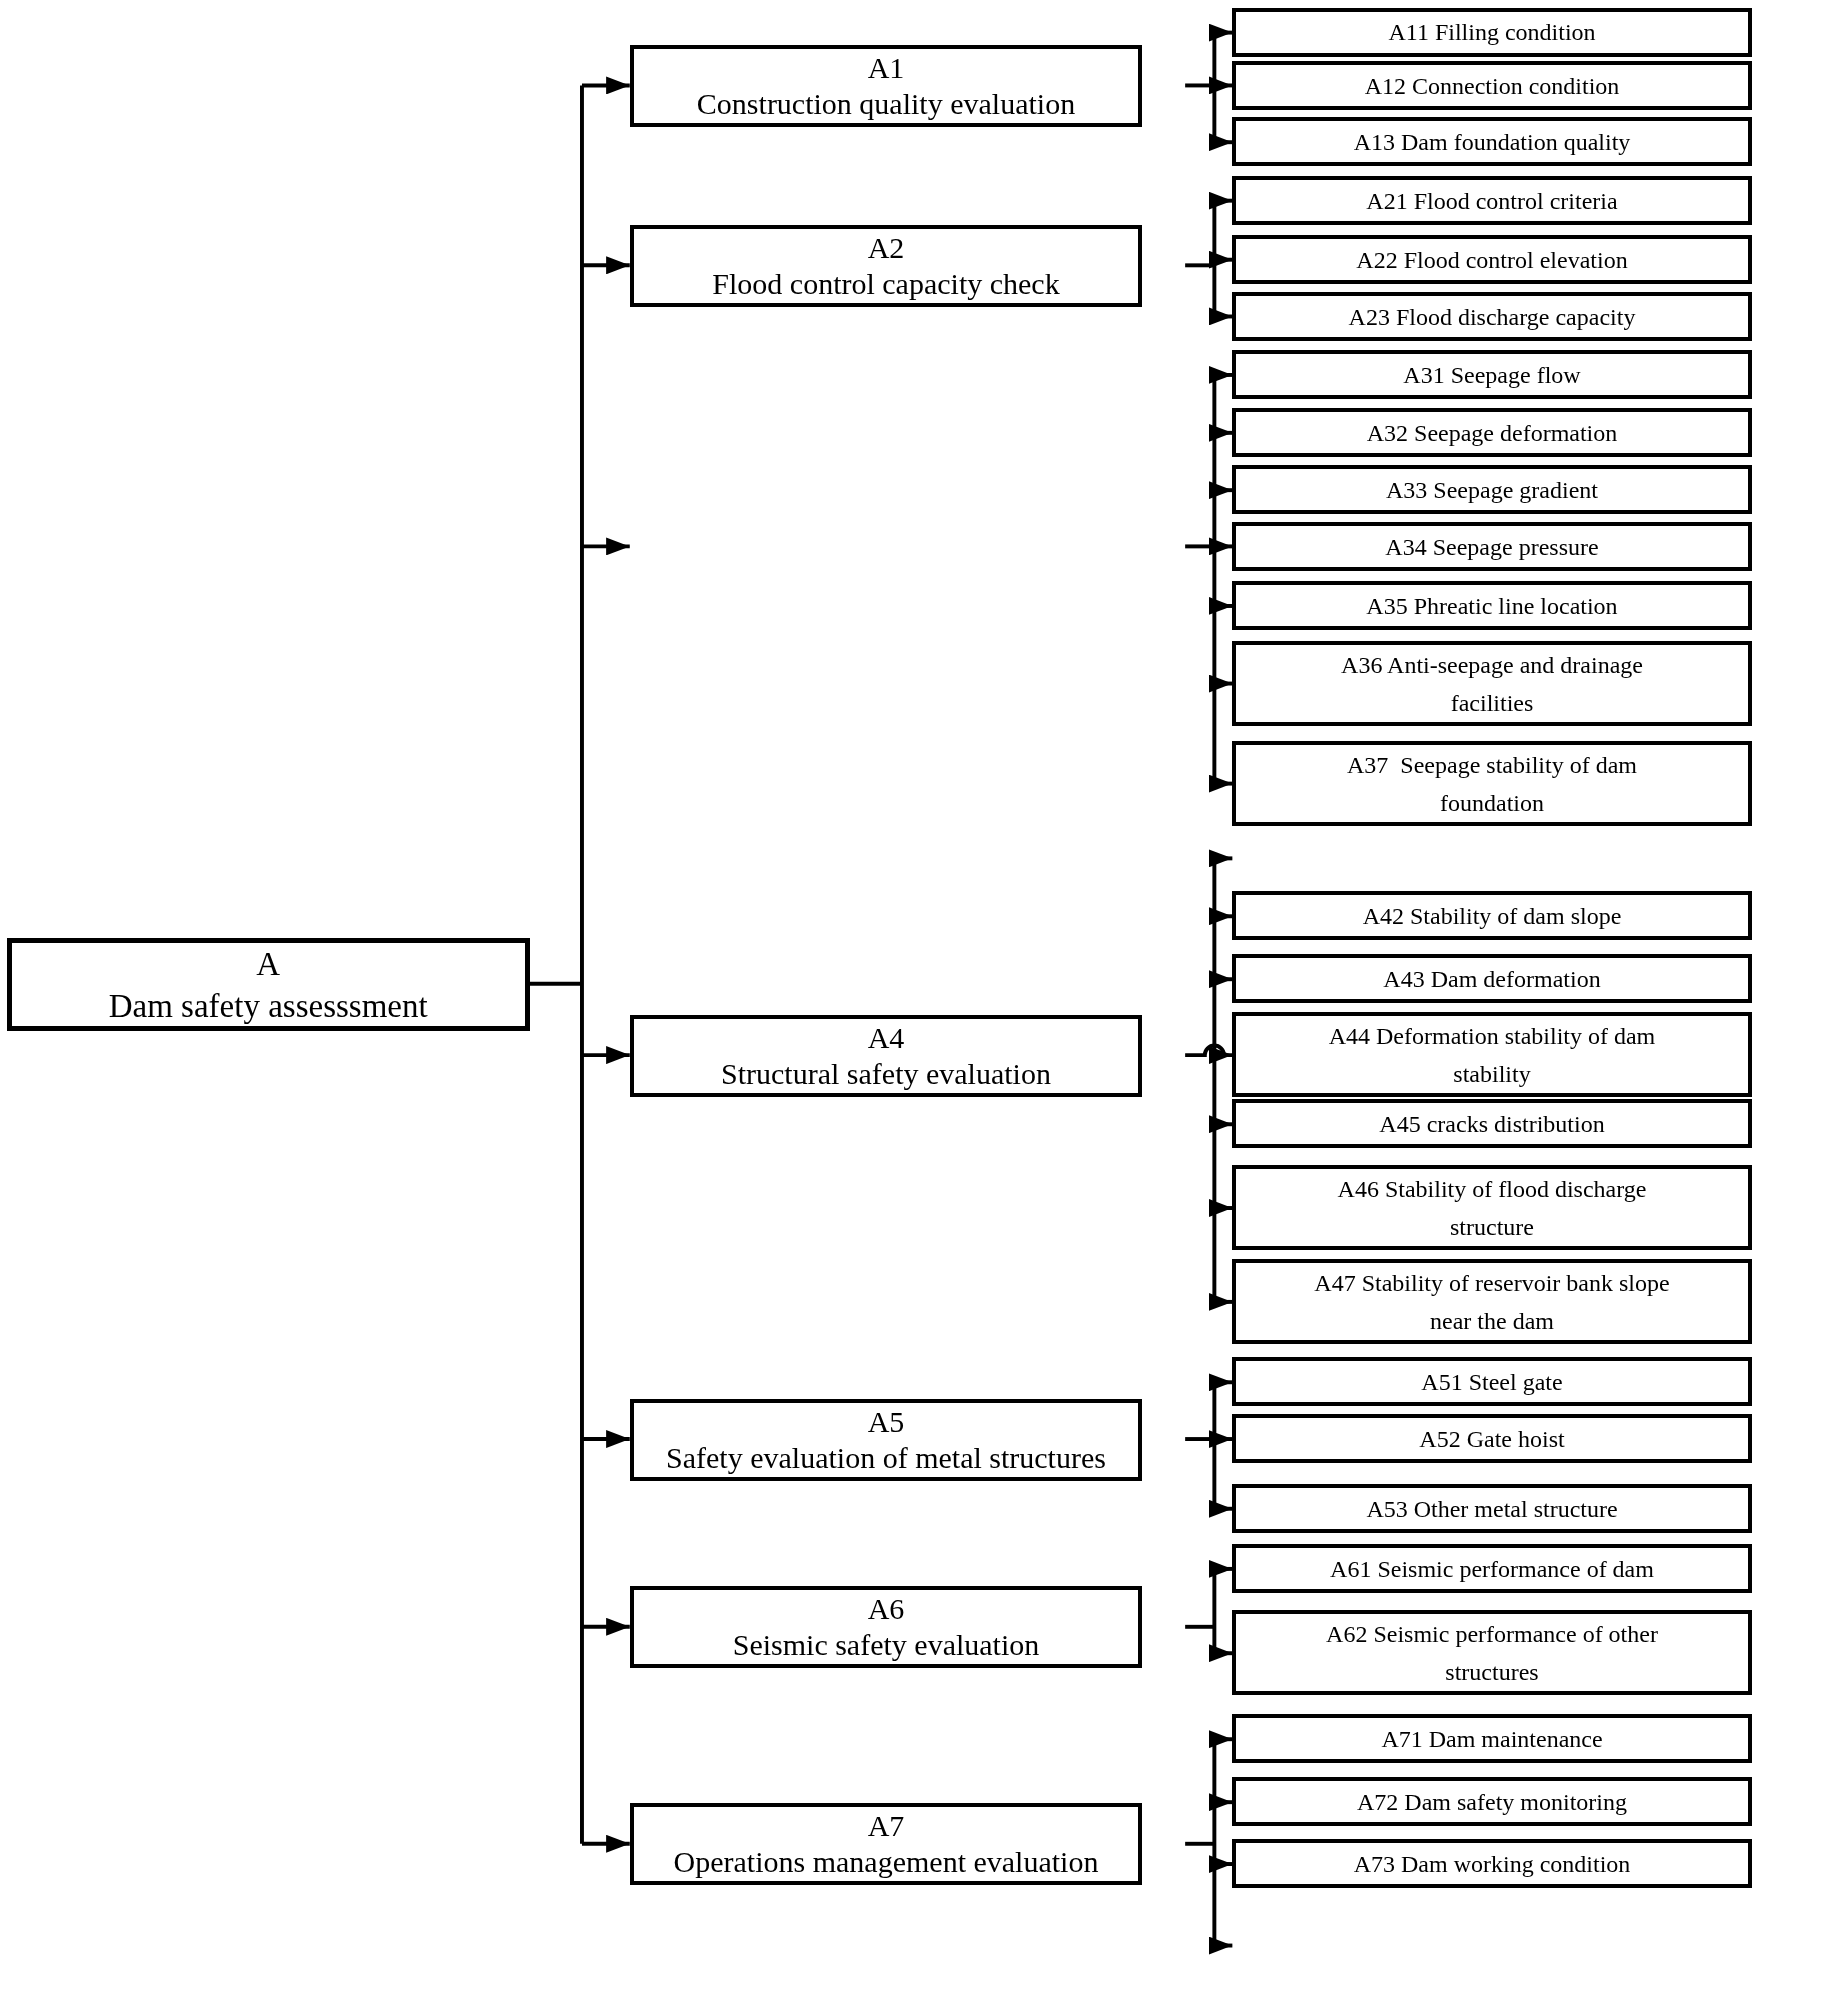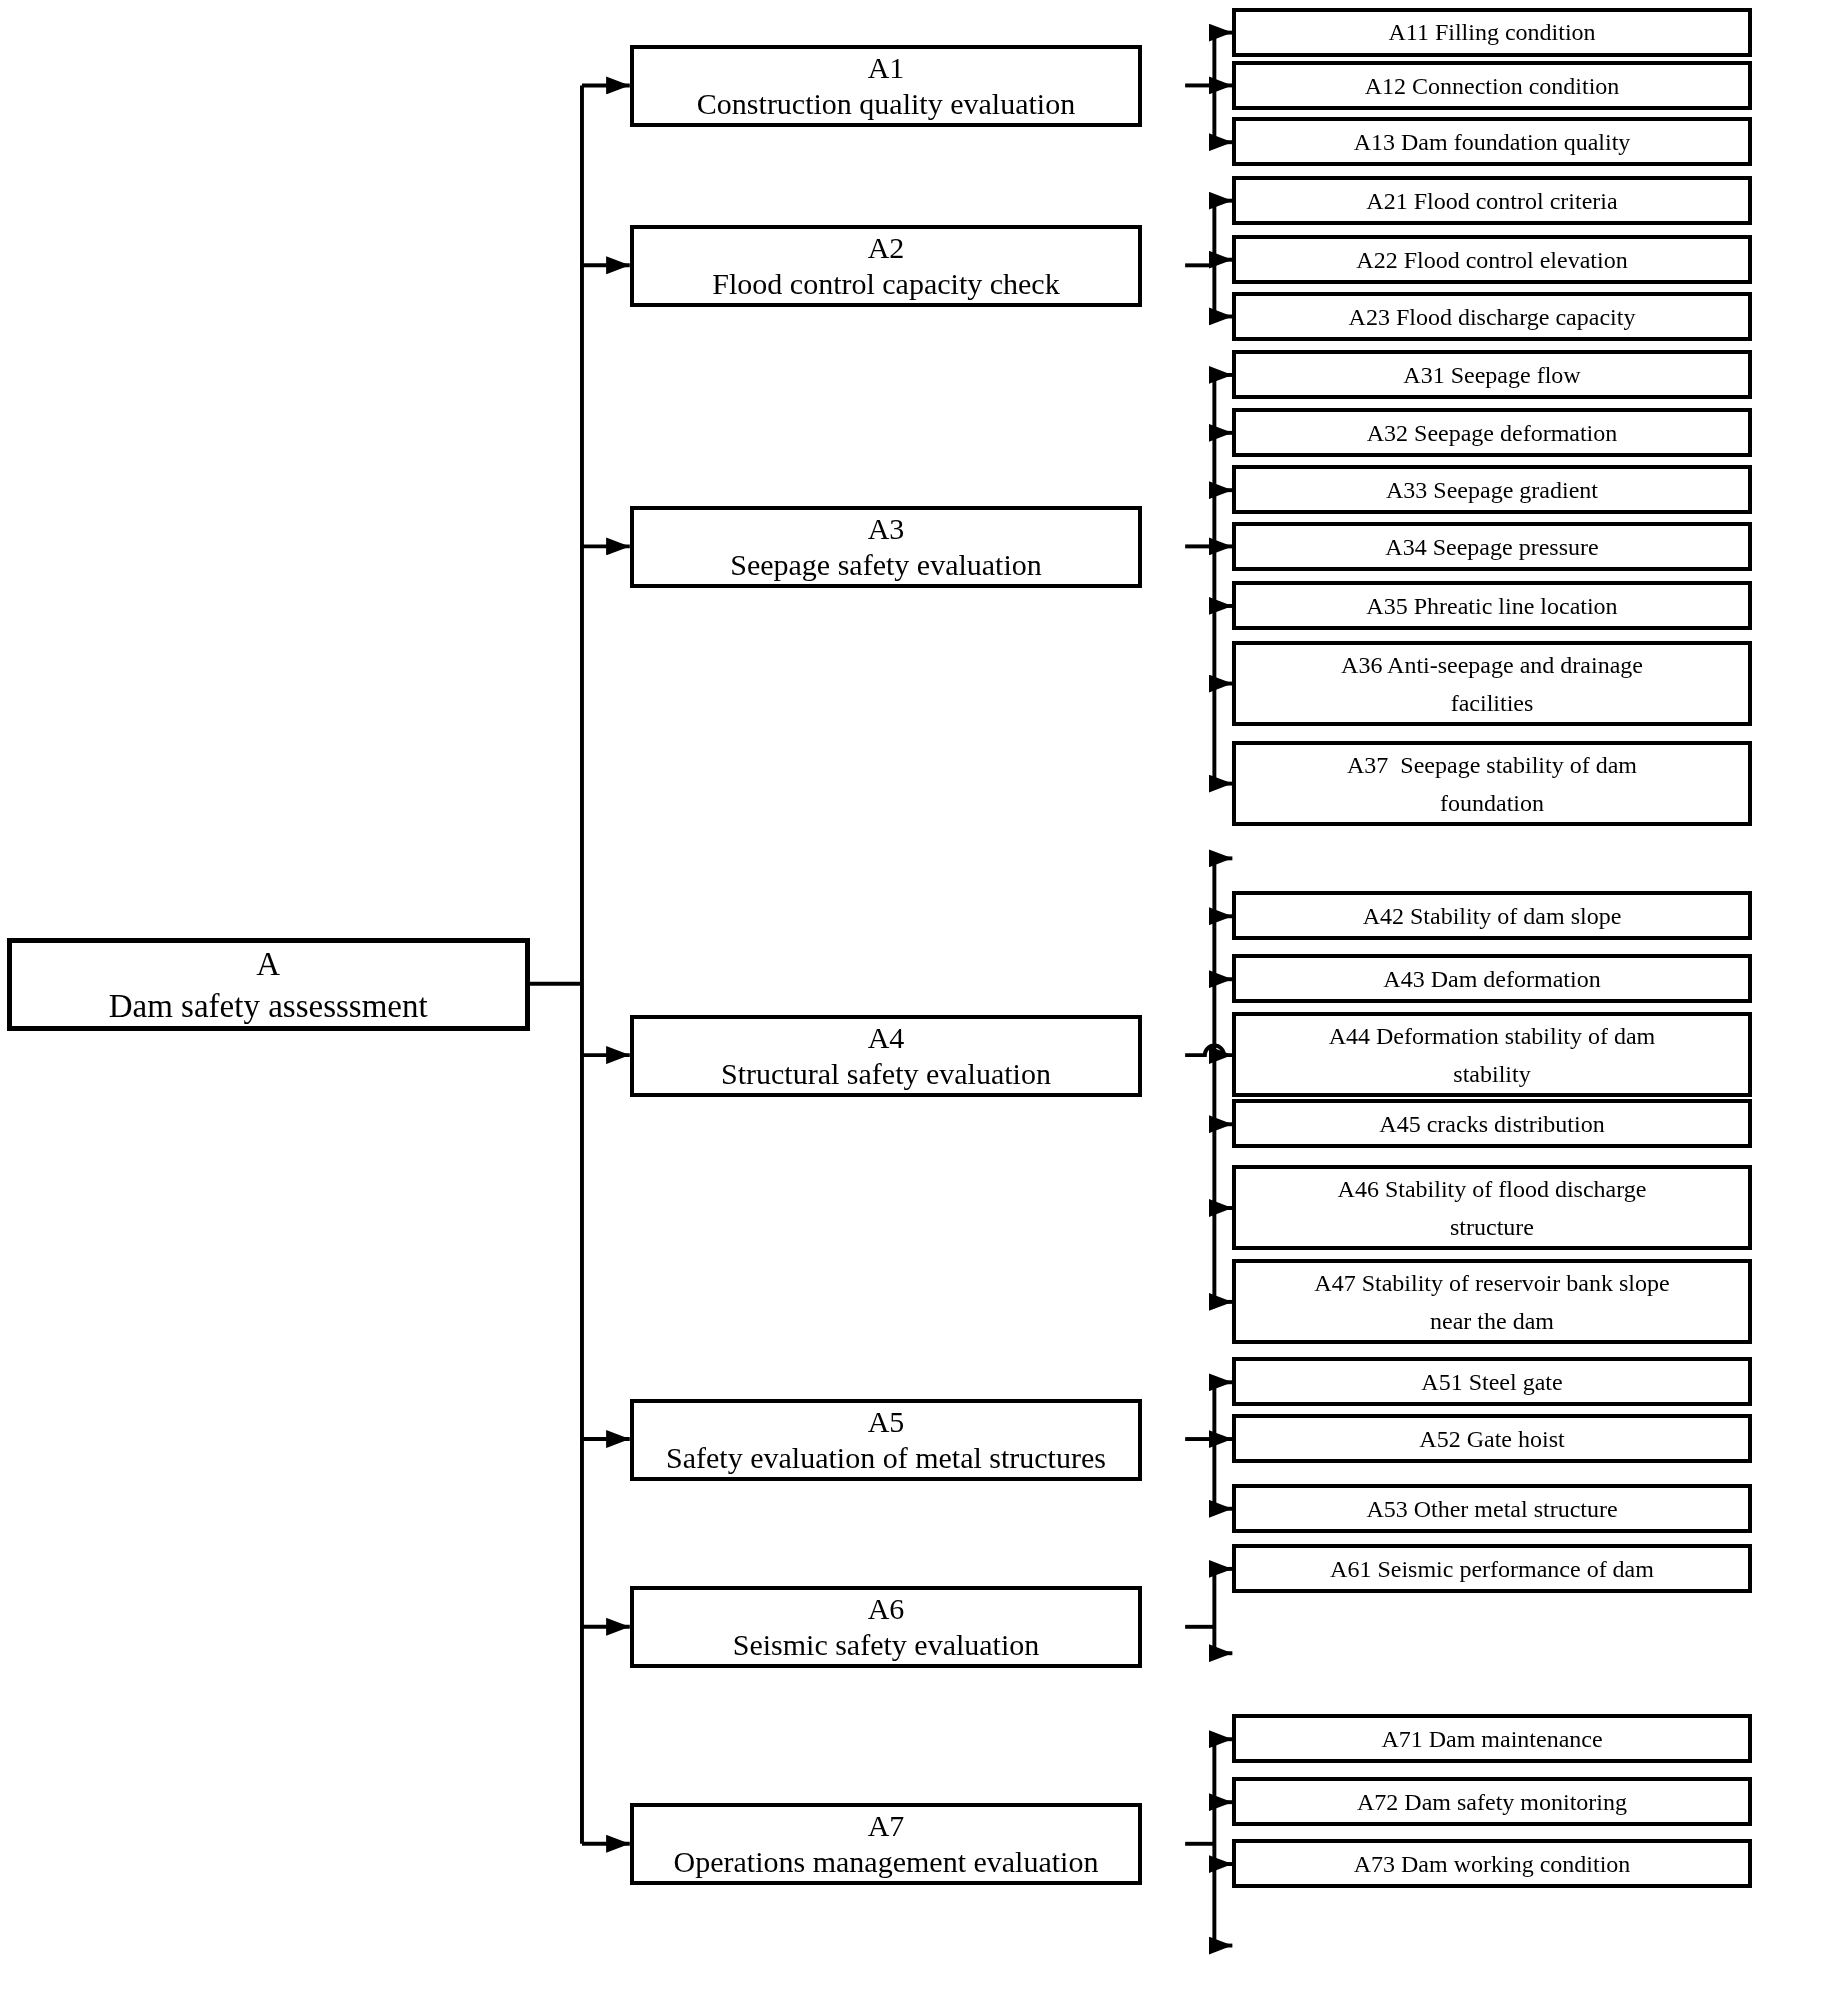--- a/index.html
+++ b/index.html
@@ -111,24 +111,20 @@
   </div>
 
   <div class="node branch" style="top:45px">
     <div>A1</div>
     <div>Construction quality evaluation</div>
   </div>
   <div class="node branch" style="top:225px">
     <div>A2</div>
     <div>Flood control capacity check</div>
   </div>
-  <div class="node branch" style="top:506px">
-    <div>A3</div>
-    <div>Seepage safety evaluation</div>
-  </div>
   <div class="node branch" style="top:1015px">
     <div>A4</div>
     <div>Structural safety evaluation</div>
   </div>
   <div class="node branch" style="top:1399px">
     <div>A5</div>
     <div>Safety evaluation of metal structures</div>
   </div>
   <div class="node branch" style="top:1586px">
     <div>A6</div>
@@ -165,19 +161,21 @@
   <div class="node leaf tall" style="top:1165px">A46 Stability of flood discharge
 structure</div>
   <div class="node leaf tall" style="top:1259px">A47 Stability of reservoir bank slope
 near the dam</div>
 
   <div class="node leaf" style="top:1357px">A51 Steel gate</div>
   <div class="node leaf" style="top:1414px">A52 Gate hoist</div>
   <div class="node leaf" style="top:1484px">A53 Other metal structure</div>
 
   <div class="node leaf" style="top:1544px">A61 Seismic performance of dam</div>
+  <div class="node leaf tall" style="top:1610px">A62 Seismic performance of other
+structures</div>
 
   <div class="node leaf" style="top:1714px">A71 Dam maintenance</div>
   <div class="node leaf" style="top:1777px">A72 Dam safety monitoring</div>
   <div class="node leaf" style="top:1839px">A73 Dam working condition</div>
 
 </div>
 
 
 </body></html>

